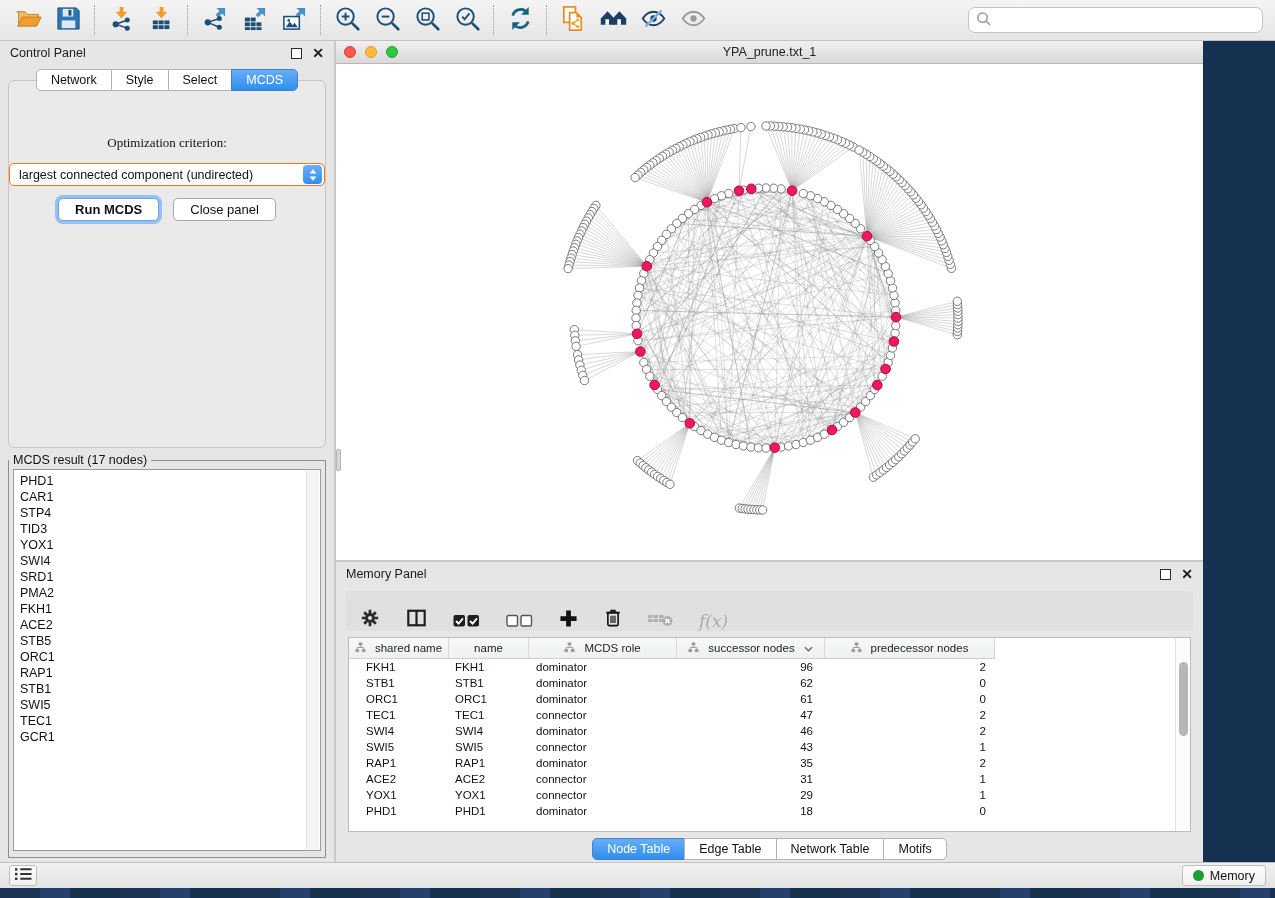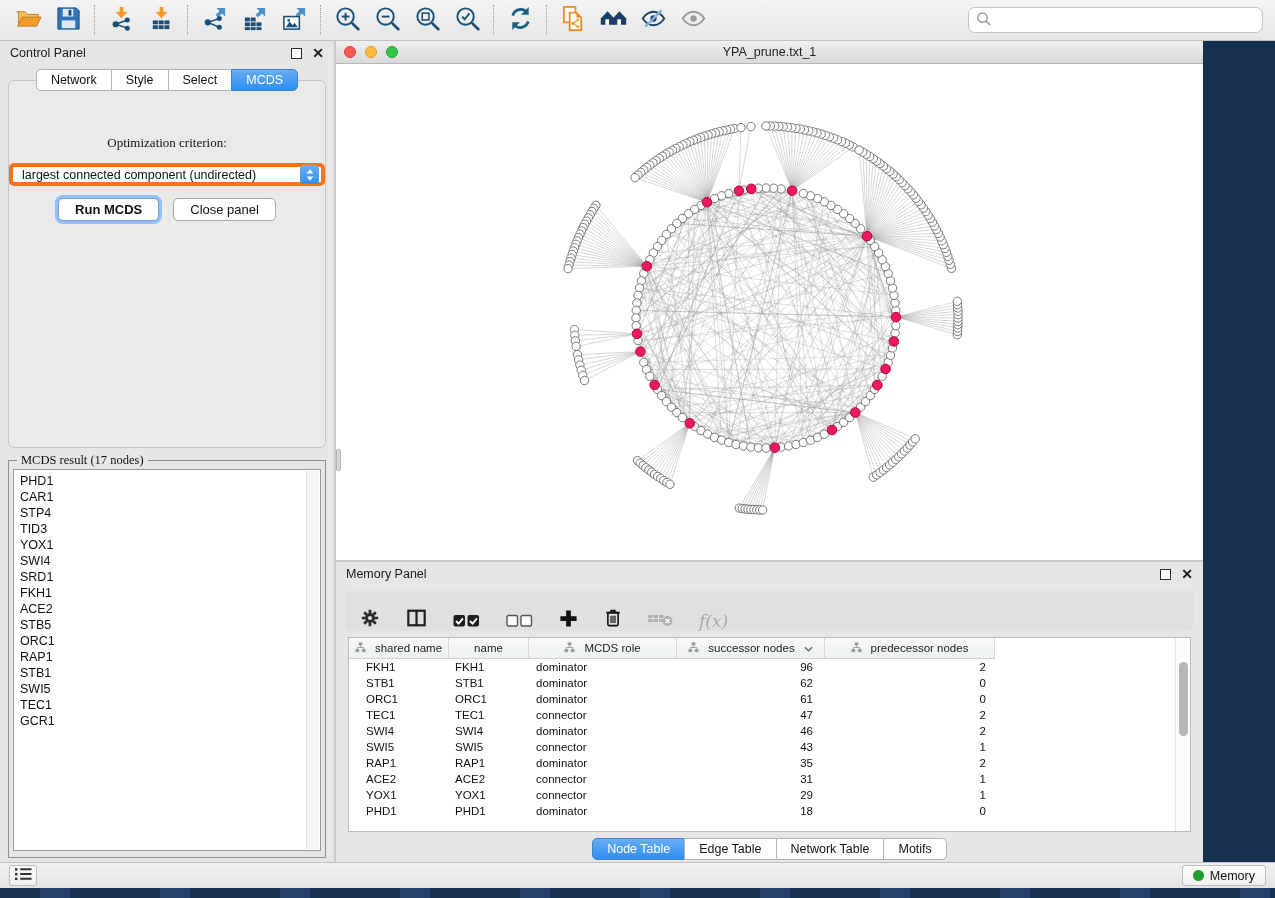--- a/index.html
+++ b/index.html
@@ -35,33 +35,33 @@
   .seg-btn { font-family:inherit; font-size:12.5px; padding:3px 14px; background:#fff;
     border:1px solid #b3b3b3; margin-left:-1px; color:#111; cursor:default; }
   .seg-btn:first-child { border-radius:5px 0 0 5px; margin-left:0; }
   .seg-btn:last-child { border-radius:0 5px 5px 0; }
   .seg-btn.active { background:linear-gradient(#67aef7,#2f8ef0); border-color:#3d84cf; color:#fff; }
 
   .cp-body { margin:-11px 8px 0 8px; border:1px solid #c6c6c6; border-radius:6px;
     background:#eaeaea; height:368px; padding-top:24px; }
   .opt-label { text-align:center; font-size:13px; color:#111; margin-top:30px;font-family:Liberation Serif, serif; }
   .dropdown { margin:12px auto 0 auto; width:316px; height:23px; background:#fff;
-    border:4px solid #f97316; border-radius:5px; display:flex; align-items:center; }
+    border:1px solid #f97316; border-radius:5px; display:flex; align-items:center; }
   .dropdown .dd-text { flex:1; font-size:12.5px; padding-left:9px; color:#111; white-space:nowrap; }
   .dd-stepper { width:19px; height:19px; margin-right:2px; border-radius:4px;
     background:linear-gradient(#6cb0f8,#2f8ef0); display:flex; align-items:center; justify-content:center; }
   .btn-row { display:flex; justify-content:center; gap:14px; margin-top:12px; }
   .mac-btn { font-family:inherit; font-size:13px; padding:3px 16px; background:#fff;
     border:1px solid #a8a8a8; border-radius:5px; color:#111; cursor:default; }
   .mac-btn.focused { box-shadow:0 0 0 3px rgba(104,167,247,.65); border-color:#6ca3e0;font-weight:bold; }
 
   .result-group { margin:12px 8px 4px 8px; flex:1; border:1px solid #8f8f8f; position:relative;
     background:#e6e6e6; padding:8px 4px 6px 4px; }
-  .result-title { position:absolute; top:-8px; left:8px; background:#e6e6e6; padding:0 4px;
-    font-size:12.5px; color:#111;font-family:Liberation Serif, serif; }
+  .result-title { position:absolute; top:-8px; left:0; background:#e6e6e6; padding:0 4px;
+    font-size:12.5px; color:#111; }
   .result-list { width:100%; height:100%; background:#fff; border:1px solid #9a9a9a;
     overflow:hidden; position:relative; font-size:12.5px; color:#111; padding:3px 0 0 6px; }
   .mcds-item { height:16px; line-height:16px; }
   .result-scroll { position:absolute; top:1px; right:1px; bottom:1px; width:13px;
     background:#f4f4f4; border-left:1px solid #e0e0e0; }
 
   
   .v-split { width:8px; height:100%; background:#e9e9e9; border-left:1px solid #c9c9c9;
     border-right:1px solid #c9c9c9; position:relative; }
   .v-split .grip { position:absolute; top:408px; left:1px; width:5px; height:22px;
@@ -312,20 +312,21 @@
       <span class="result-title">MCDS result (17 nodes)</span>
       <div class="result-list" id="mcds-list">
 
       <div class="mcds-item">PHD1</div>
           <div class="mcds-item">CAR1</div>
           <div class="mcds-item">STP4</div>
           <div class="mcds-item">TID3</div>
           <div class="mcds-item">YOX1</div>
           <div class="mcds-item">SWI4</div>
           <div class="mcds-item">SRD1</div>
+          <div class="mcds-item">PMA2</div>
           <div class="mcds-item">FKH1</div>
           <div class="mcds-item">ACE2</div>
           <div class="mcds-item">STB5</div>
           <div class="mcds-item">ORC1</div>
           <div class="mcds-item">RAP1</div>
           <div class="mcds-item">STB1</div>
           <div class="mcds-item">SWI5</div>
           <div class="mcds-item">TEC1</div>
           <div class="mcds-item">GCR1</div>
           <div class="result-scroll"></div>

